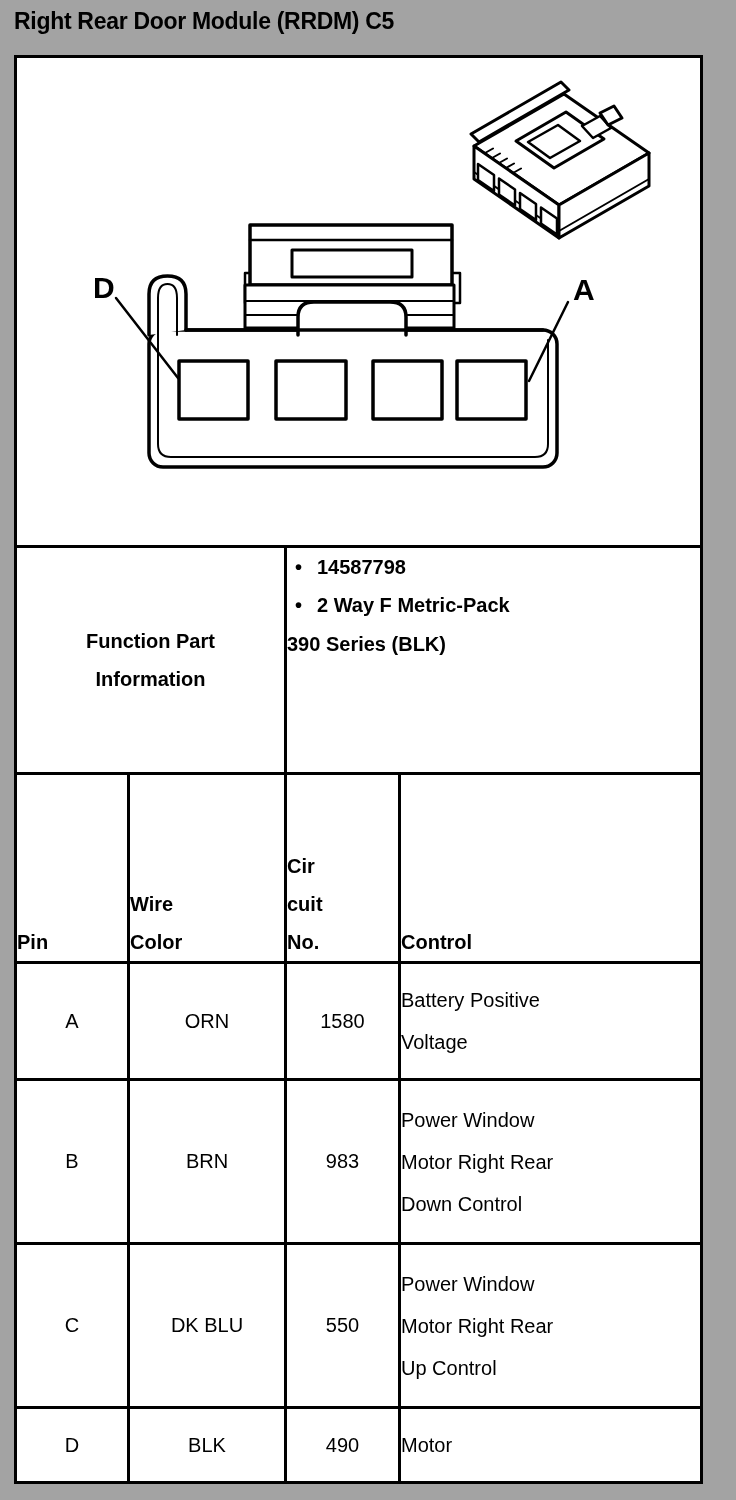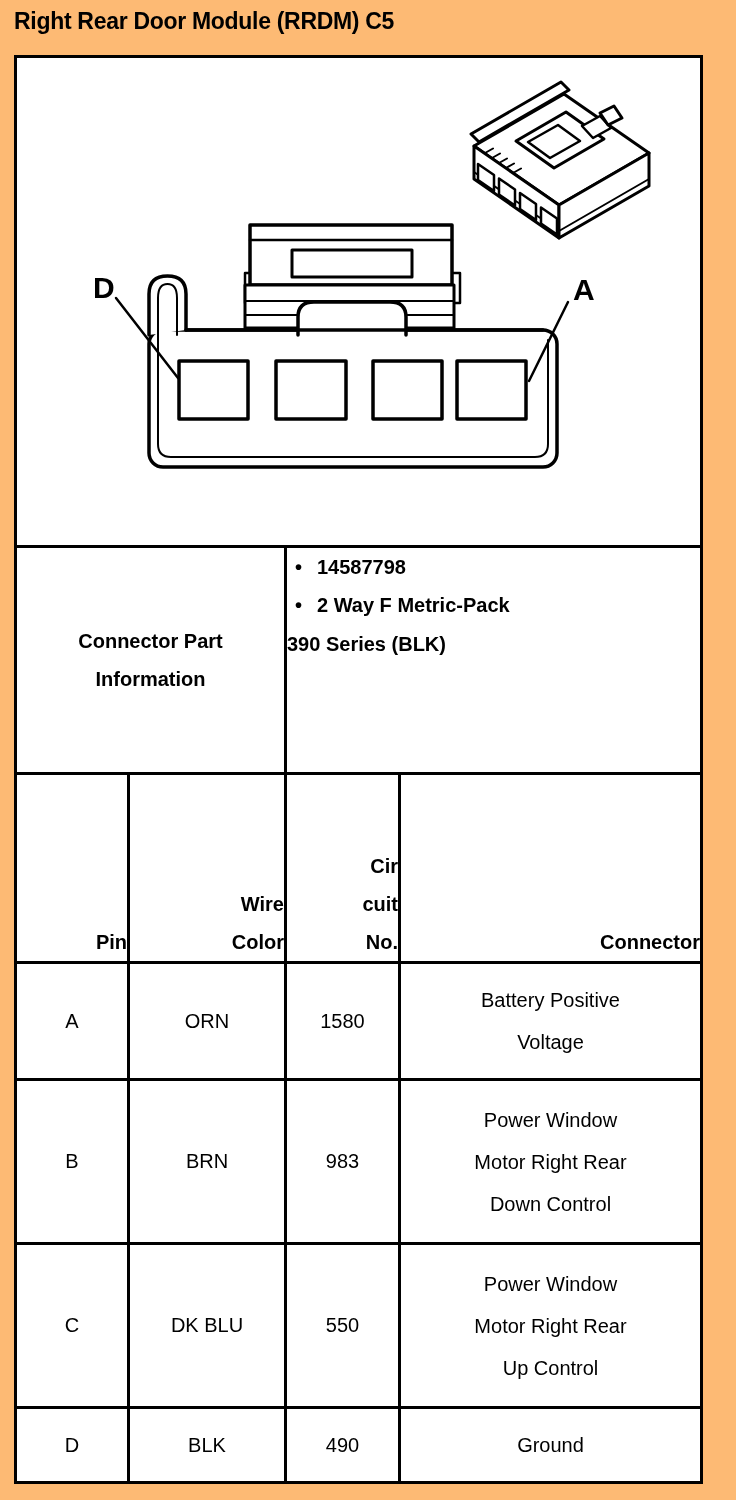--- a/index.html
+++ b/index.html
@@ -1,21 +1,21 @@
 <!DOCTYPE html>
 <html><head>
 <meta charset="utf-8">
 <style>
   html,body { margin:0; padding:0; background:#ffffff; }
   body {
     width:736px; height:1500px;
     font-family:"Liberation Sans", sans-serif;
     color:#000;
   }
-  .page { position:relative; width:736px; height:1500px; background:#fdba74; overflow:hidden; }
+  .page { position:relative; width:736px; height:1500px; background:#a3a3a3; overflow:hidden; }
 
   .doc-title {
     position:absolute; left:14px; top:8px; margin:0;
     font-size:23px; font-weight:bold; letter-spacing:-0.3px;
     white-space:nowrap;
   }
 
   table.connector-table {
     position:absolute; left:14px; top:55px;
     border-collapse:collapse; table-layout:fixed;
@@ -46,30 +46,30 @@
   }
   td.info-bullets {
     vertical-align:top;
     padding:10px 8px 0 14px;
     font-weight:bold; line-height:1.92;
   }
   .bullet-row { display:flex; }
   .bullet-glyph { flex:none; padding-left:8px; width:22px; }
 
   td.head-cell {
-    vertical-align:bottom; text-align:right;
+    vertical-align:bottom; text-align:left;
     font-weight:bold; line-height:1.9;
     padding-bottom:20px;
     white-space:pre-line;
   }
   td.pin-cell, td.wire-cell, td.circuit-cell {
     text-align:center; vertical-align:middle;
   }
   td.func-cell {
-    text-align:center; vertical-align:middle;
+    text-align:left; vertical-align:middle;
     padding-left:14px; padding-right:6px;
     line-height:2.1;
     white-space:pre-line;
   }
 </style>
 </head>
 <body>
 
 <div class="page">
 
@@ -131,21 +131,21 @@
             </g>
 
             <text x="76" y="240" font-size="30" font-weight="bold" fill="#000" stroke="none">D</text>
             <text x="556" y="242" font-size="30" font-weight="bold" fill="#000" stroke="none">A</text>
           </g>
         </svg>
       </td>
     </tr>
 
     <tr class="r-info">
-      <td colspan="2" class="info-label">Connector Part
+      <td colspan="2" class="info-label">Function Part
 Information</td>
       <td colspan="2" class="info-bullets">
         <div class="bullet-row">
           <span class="bullet-glyph">•</span>
           <span>14587798</span>
         </div>
         <div class="bullet-row">
           <span class="bullet-glyph">•</span>
           <span>2 Way F Metric-Pack</span>
         </div>
@@ -153,21 +153,21 @@
       </td>
     </tr>
 
     <tr class="r-head">
       <td class="head-cell">Pin</td>
       <td class="head-cell">Wire
 Color</td>
       <td class="head-cell">Cir
 cuit
 No.</td>
-      <td class="head-cell">Connector</td>
+      <td class="head-cell">Control</td>
     </tr>
 
     <tr class="r-a">
       <td class="pin-cell">A</td>
       <td class="wire-cell">ORN</td>
       <td class="circuit-cell">1580</td>
       <td class="func-cell">Battery Positive
 Voltage</td>
     </tr>
     <tr class="r-b">
@@ -183,17 +183,17 @@
       <td class="wire-cell">DK BLU</td>
       <td class="circuit-cell">550</td>
       <td class="func-cell">Power Window
 Motor Right Rear
 Up Control</td>
     </tr>
     <tr class="r-d">
       <td class="pin-cell">D</td>
       <td class="wire-cell">BLK</td>
       <td class="circuit-cell">490</td>
-      <td class="func-cell">Ground</td>
+      <td class="func-cell">Motor</td>
     </tr>
   </tbody>
     </table>
 </div>
 
 </body></html>

